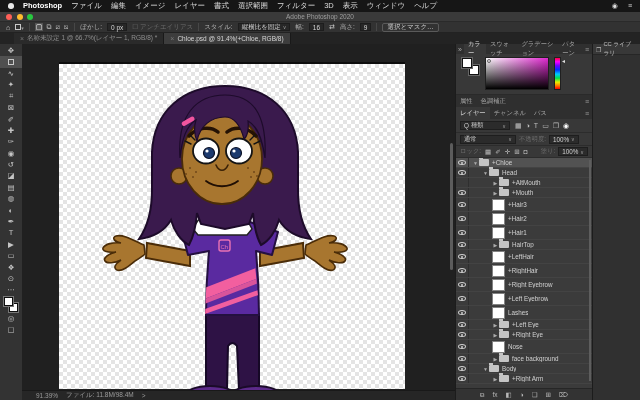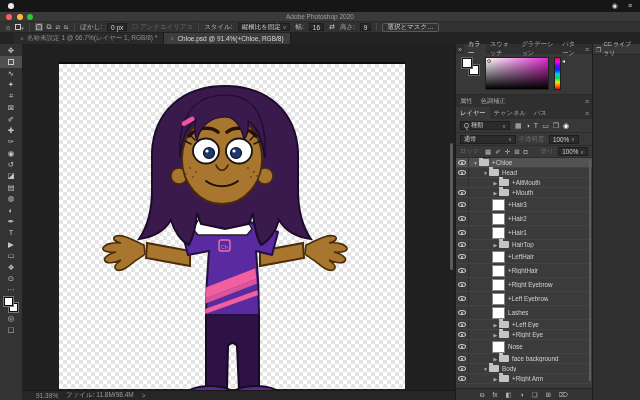--- a/index.html
+++ b/index.html
@@ -85,20 +85,34 @@
 
 .cc-col{width:48px;background:#303030;border-left:1px solid #1c1c1c;display:flex;flex-direction:column;flex:0 0 auto}
 .cc-head{height:11px;background:#383838;border-bottom:1px solid #262626;display:flex;align-items:center;gap:2px;padding:0 3px;font-size:5.8px;color:#c5c5c5}
 .cc-ico{font-size:6px;color:#bbb}
 </style>
 </head>
 <body>
 
 <div class="menubar">
   <span class="apple"></span>
+  <span id="mb-items" style="display:flex;gap:9px">
+      <span class="mb-item bold">Photoshop</span>
+      <span class="mb-item">ファイル</span>
+      <span class="mb-item">編集</span>
+      <span class="mb-item">イメージ</span>
+      <span class="mb-item">レイヤー</span>
+      <span class="mb-item">書式</span>
+      <span class="mb-item">選択範囲</span>
+      <span class="mb-item">フィルター</span>
+      <span class="mb-item">3D</span>
+      <span class="mb-item">表示</span>
+      <span class="mb-item">ウィンドウ</span>
+      <span class="mb-item">ヘルプ</span>
+    </span>
   <span class="mb-right">
     <span>◉</span>
     <span>≡</span>
   </span>
 </div>
 
 <div class="titlebar">
   <span class="lights">
     <span class="light" id="light-r" style="background: rgb(255, 95, 87);"></span>
     <span class="light" id="light-y" style="background: rgb(254, 188, 46);"></span>

